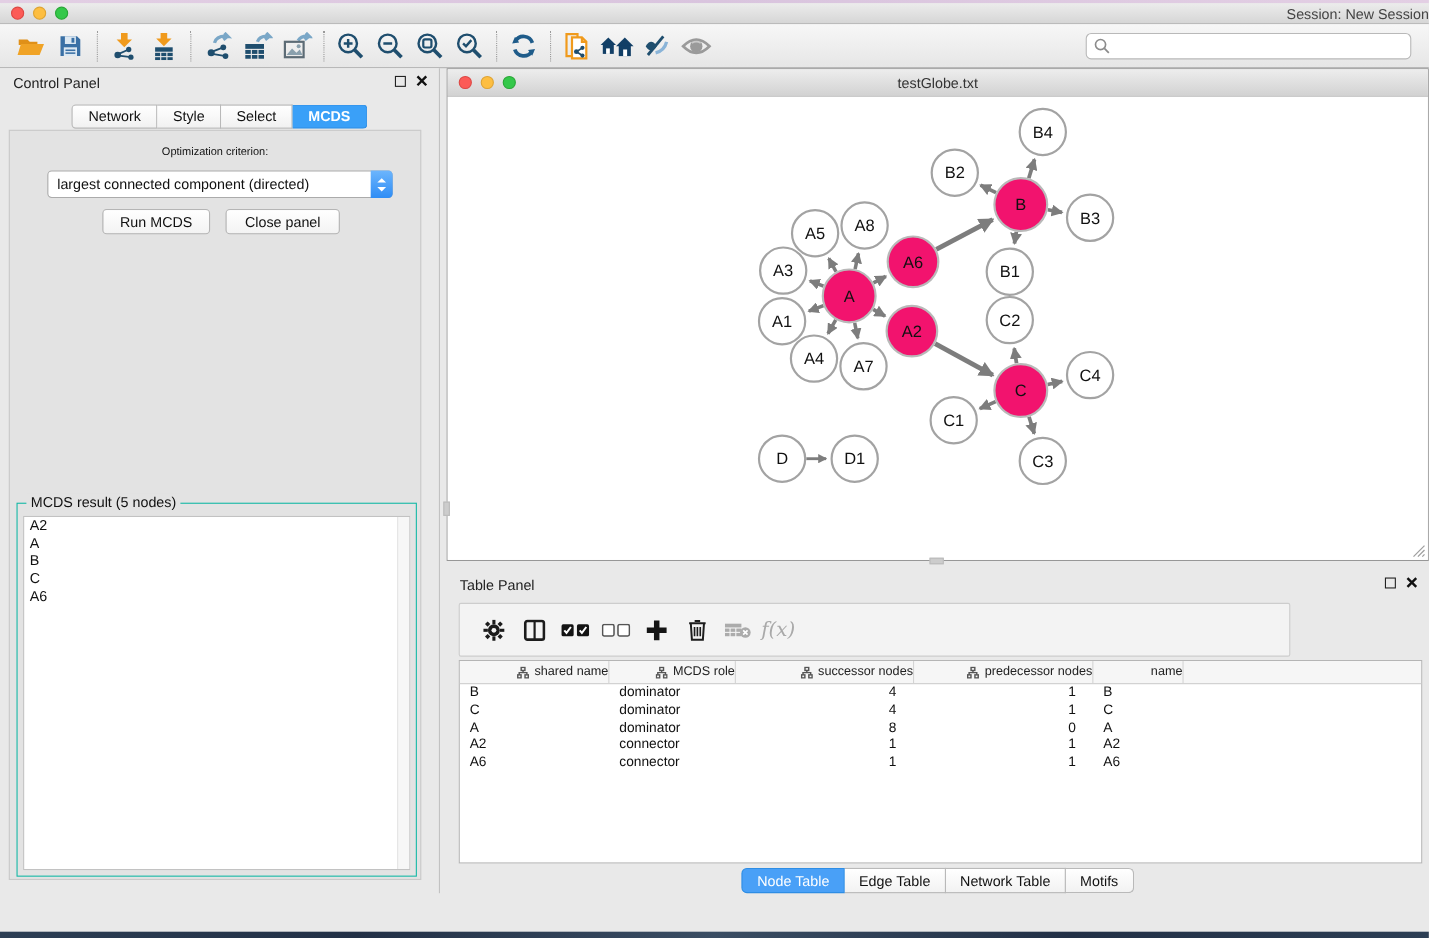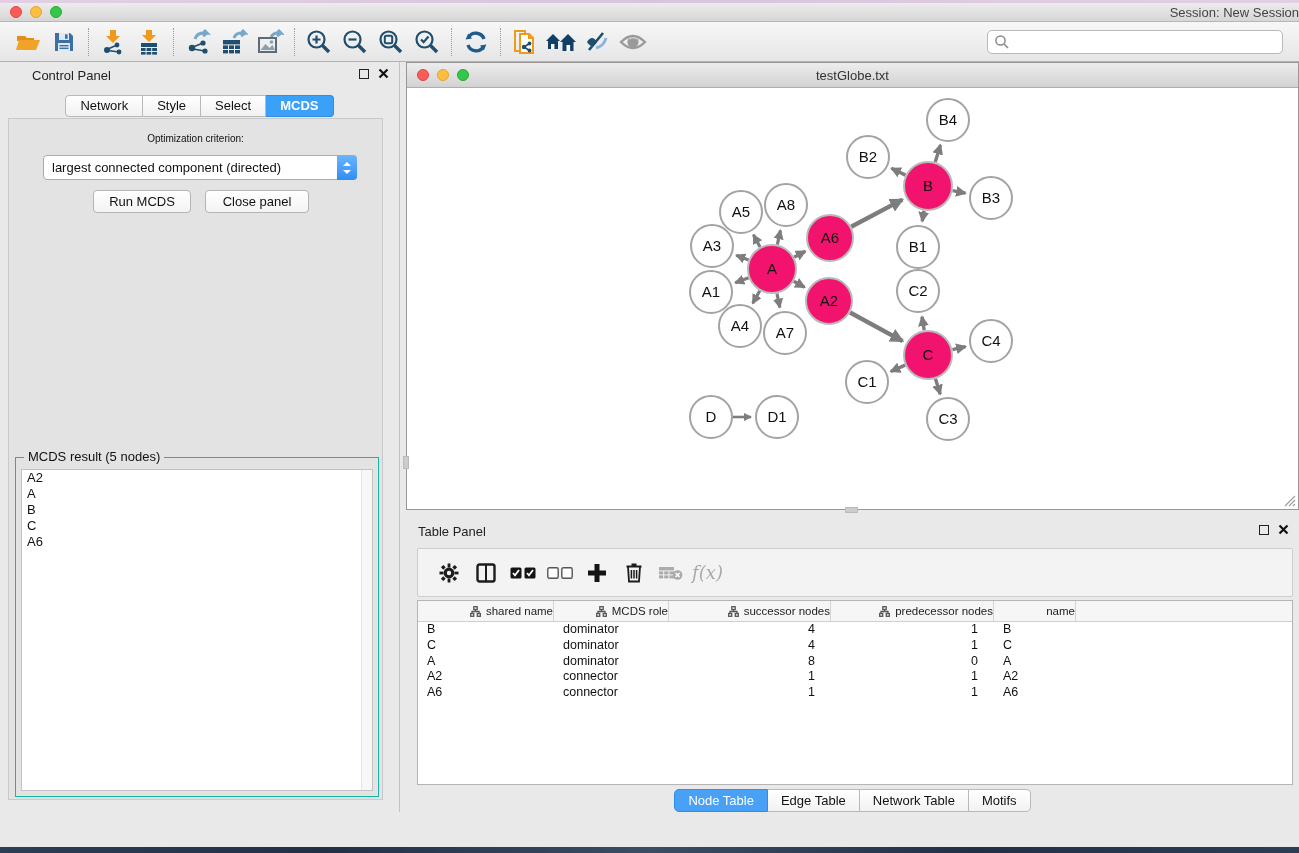--- a/index.html
+++ b/index.html
@@ -24,21 +24,21 @@
     background:linear-gradient(#f7f7f7,#e6e6e6); border-bottom:1px solid #b3b3b3;
     display:flex; align-items:center; padding:0 10px; }
   .tb-btn { width:36px; height:32px; display:flex; align-items:center; justify-content:center; }
   .tb-sep { width:1px; height:28px; margin:0 6px; border-left:1px dotted #9a9a9a; }
   .search-wrap { margin-left:auto; position:relative; width:296px; height:24px; margin-right:6px; }
   .search-wrap input { width:100%; height:100%; border:1px solid #b9b9b9; border-radius:5px; background:#fff;
     padding:0 8px 0 26px; font-family:"Liberation Sans",sans-serif; font-size:13px; outline:none; }
   .search-glass { position:absolute; left:7px; top:4px; }
 
   
-  .control-panel { position:absolute; left:0; top:62px; width:400px; height:750px; background:#e9e9e9; border-right:1px solid #c2c2c2;padding-left:20px; }
+  .control-panel { position:absolute; left:0; top:62px; width:400px; height:750px; background:#e9e9e9; border-right:1px solid #c2c2c2; }
   .panel-head { position:relative; height:26px; display:flex; align-items:center; padding:0 12px; }
   .panel-title { font-size:13px; color:#222; }
   .panel-icons { position:absolute; right:10px; top:6px; display:flex; gap:9px; align-items:center; }
   .float-ic { width:10px; height:10px; border:1.6px solid #222; background:transparent; }
   .close-ic svg { display:block; }
 
   .cp-tabs { position:absolute; left:0; top:33px; width:100%; display:flex; justify-content:center; }
   .tab { height:22px; line-height:20px; padding:0 14px; background:linear-gradient(#ffffff,#f1f1f1);
     border:1px solid #b9b9b9; border-left-width:0; font-size:13px; color:#111; }
   .tab:first-child { border-left-width:1px; border-radius:4px 0 0 4px; }
@@ -69,21 +69,21 @@
     border:1px solid #979797; background:#fff; }
   .net-titlebar { position:relative; height:25px; background:linear-gradient(#ededed,#d2d2d2); border-bottom:1px solid #aeaeae; display:flex; align-items:center; }
   .net-title { position:absolute; left:0; right:0; text-align:center; font-size:13px; color:#333; }
   .net-canvas { position:relative; width:100%; height:421px; background:#fff; }
   .resize-grip { position:absolute; right:2px; bottom:2px; width:14px; height:14px; }
   .scroll-nub-left { position:absolute; left:-4px; top:368px; width:6px; height:13px; background:#cccccc; border:1px solid #bbb; }
   .scroll-nub-bottom { position:absolute; left:438px; bottom:-4px; width:13px; height:6px; background:#cccccc; border:1px solid #bbb; }
 
   
   .table-panel { position:absolute; left:406px; top:518px; width:893px; height:300px; background:#e9e9e9; }
-  .tp-toolbar { position:absolute; left:11px; top:30px; width:876px; height:49px; background:#f3f3f3;
+  .tp-toolbar { position:absolute; left:11px; top:30px; width:756px; height:49px; background:#f3f3f3;
     border:1px solid #cdcdcd; border-radius:2px; display:flex; align-items:center; padding-left:12px; }
   .tp-ic { width:37px; display:flex; justify-content:center; align-items:center; }
   .fx { font-family:"DejaVu Serif", serif; font-style:italic; font-size:18px; color:#a9a9a9; }
   .tp-table { position:absolute; left:11px; top:82px; width:876px; height:185px; background:#fff; border:1px solid #b5b5b5; overflow:hidden; }
   .tp-header { display:flex; height:21px; background:#f6f6f6; border-bottom:1px solid #cfcfcf; }
   .th { display:flex; align-items:center; justify-content:flex-end; gap:5px; font-size:11.5px; color:#222; border-right:1px solid #d4d4d4; height:100%; }
   .th:last-child { border-right:none; }
   .tr { display:flex; height:15.8px; }
   .td { font-size:12.5px; color:#111; line-height:15.8px; white-space:nowrap; overflow:hidden; }
   .td.left { text-align:left; padding-left:9px; }

